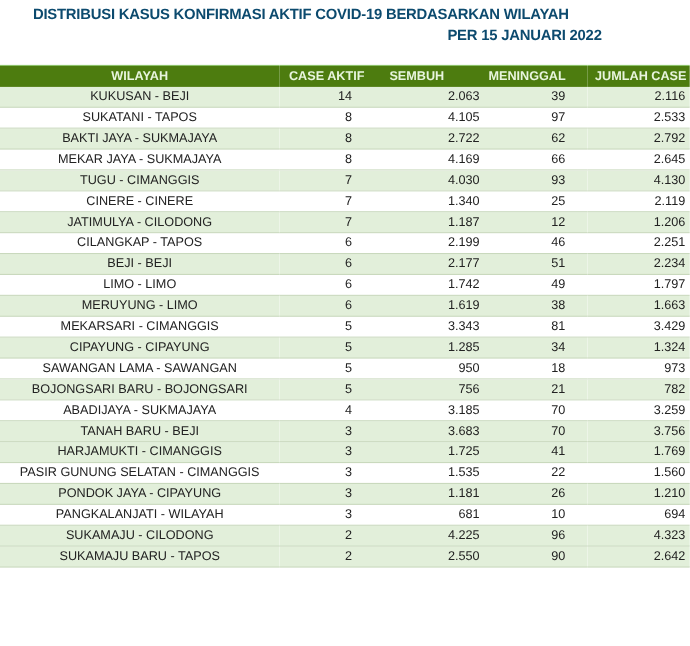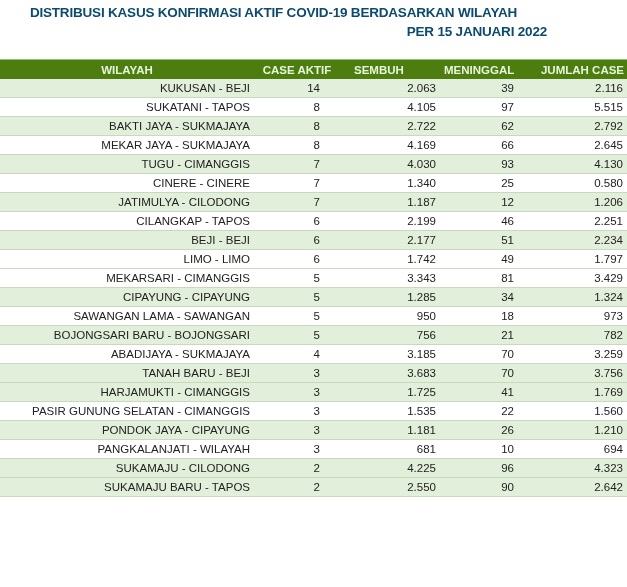--- a/index.html
+++ b/index.html
@@ -5,21 +5,21 @@
   html, body { margin:0; padding:0; background:#ffffff; }
   body { width:627px; height:587px; overflow:hidden; font-family:"Liberation Sans", sans-serif; color:#222; }
   .title { position:absolute; left:0; width:547px; text-align:center; font-weight:bold; font-size:13.5px; color:#0c4a6e; letter-spacing:-0.2px; }
   .t1 { top:5px; }
   .t2 { top:24px;text-align:right; }
   table { position:absolute; top:59px; left:0; width:627px; border-collapse:collapse; table-layout:fixed; font-size:11.5px; }
   th { background:#4d7c0f; color:#e8f5dd; font-weight:bold; height:19px; padding:0 4px; font-size:11.5px; border-top:1px solid #8dc26a; }
   td { height:18px; padding:0 4px; border-bottom:1px solid #c9d9bd; white-space:nowrap; overflow:hidden; }
   tr.odd td { background:#e2efda; }
   tr.even td { background:#ffffff; }
-  td.w { text-align:right; padding-left:4px; }
+  td.w { text-align:center; padding-left:4px; }
   td.n { text-align:right; }
   td.ca { padding-right:30px; }
   td.mg { padding-right:20px; }
   col.c1 { width:254px; } col.c2 { width:96px; } col.c3 { width:90px; } col.c4 { width:94px; } col.c5 { width:93px; }
 </style>
 </head>
 <body>
 
 <div class="title t1">DISTRIBUSI KASUS KONFIRMASI AKTIF COVID-19 BERDASARKAN WILAYAH</div>
 <div class="title t2">PER 15 JANUARI 2022</div>
@@ -47,21 +47,21 @@
         <td class="n ca">14</td>
         <td class="n">2.063</td>
         <td class="n mg">39</td>
         <td class="n">2.116</td>
       </tr>
       <tr class="even">
         <td class="w">SUKATANI - TAPOS</td>
         <td class="n ca">8</td>
         <td class="n">4.105</td>
         <td class="n mg">97</td>
-        <td class="n">5.515</td>
+        <td class="n">2.533</td>
       </tr>
       <tr class="odd">
         <td class="w">BAKTI JAYA - SUKMAJAYA</td>
         <td class="n ca">8</td>
         <td class="n">2.722</td>
         <td class="n mg">62</td>
         <td class="n">2.792</td>
       </tr>
       <tr class="even">
         <td class="w">MEKAR JAYA - SUKMAJAYA</td>
@@ -75,21 +75,21 @@
         <td class="n ca">7</td>
         <td class="n">4.030</td>
         <td class="n mg">93</td>
         <td class="n">4.130</td>
       </tr>
       <tr class="even">
         <td class="w">CINERE - CINERE</td>
         <td class="n ca">7</td>
         <td class="n">1.340</td>
         <td class="n mg">25</td>
-        <td class="n">0.580</td>
+        <td class="n">2.119</td>
       </tr>
       <tr class="odd">
         <td class="w">JATIMULYA - CILODONG</td>
         <td class="n ca">7</td>
         <td class="n">1.187</td>
         <td class="n mg">12</td>
         <td class="n">1.206</td>
       </tr>
       <tr class="even">
         <td class="w">CILANGKAP - TAPOS</td>
@@ -105,20 +105,27 @@
         <td class="n mg">51</td>
         <td class="n">2.234</td>
       </tr>
       <tr class="even">
         <td class="w">LIMO - LIMO</td>
         <td class="n ca">6</td>
         <td class="n">1.742</td>
         <td class="n mg">49</td>
         <td class="n">1.797</td>
       </tr>
+      <tr class="odd">
+        <td class="w">MERUYUNG - LIMO</td>
+        <td class="n ca">6</td>
+        <td class="n">1.619</td>
+        <td class="n mg">38</td>
+        <td class="n">1.663</td>
+      </tr>
       <tr class="even">
         <td class="w">MEKARSARI - CIMANGGIS</td>
         <td class="n ca">5</td>
         <td class="n">3.343</td>
         <td class="n mg">81</td>
         <td class="n">3.429</td>
       </tr>
       <tr class="odd">
         <td class="w">CIPAYUNG - CIPAYUNG</td>
         <td class="n ca">5</td>

